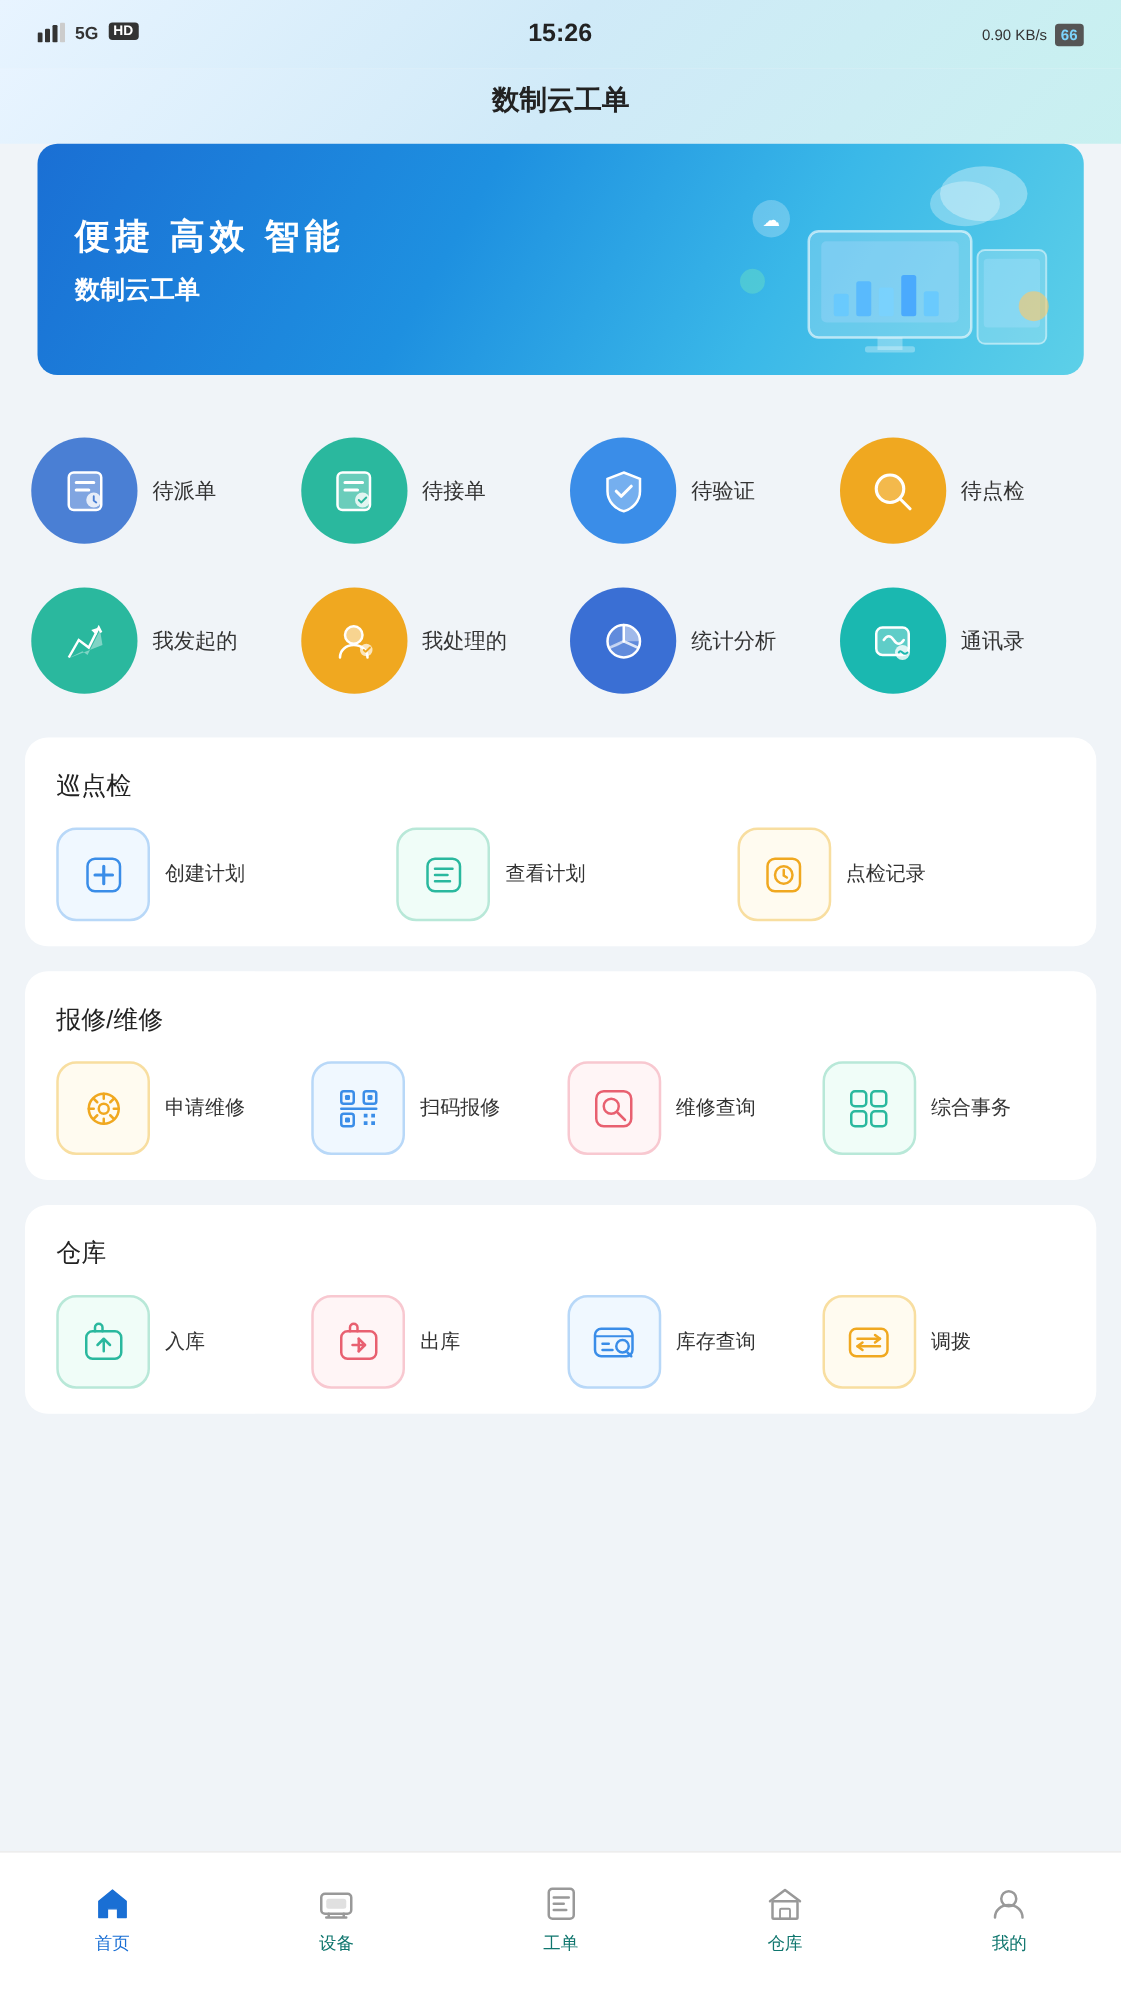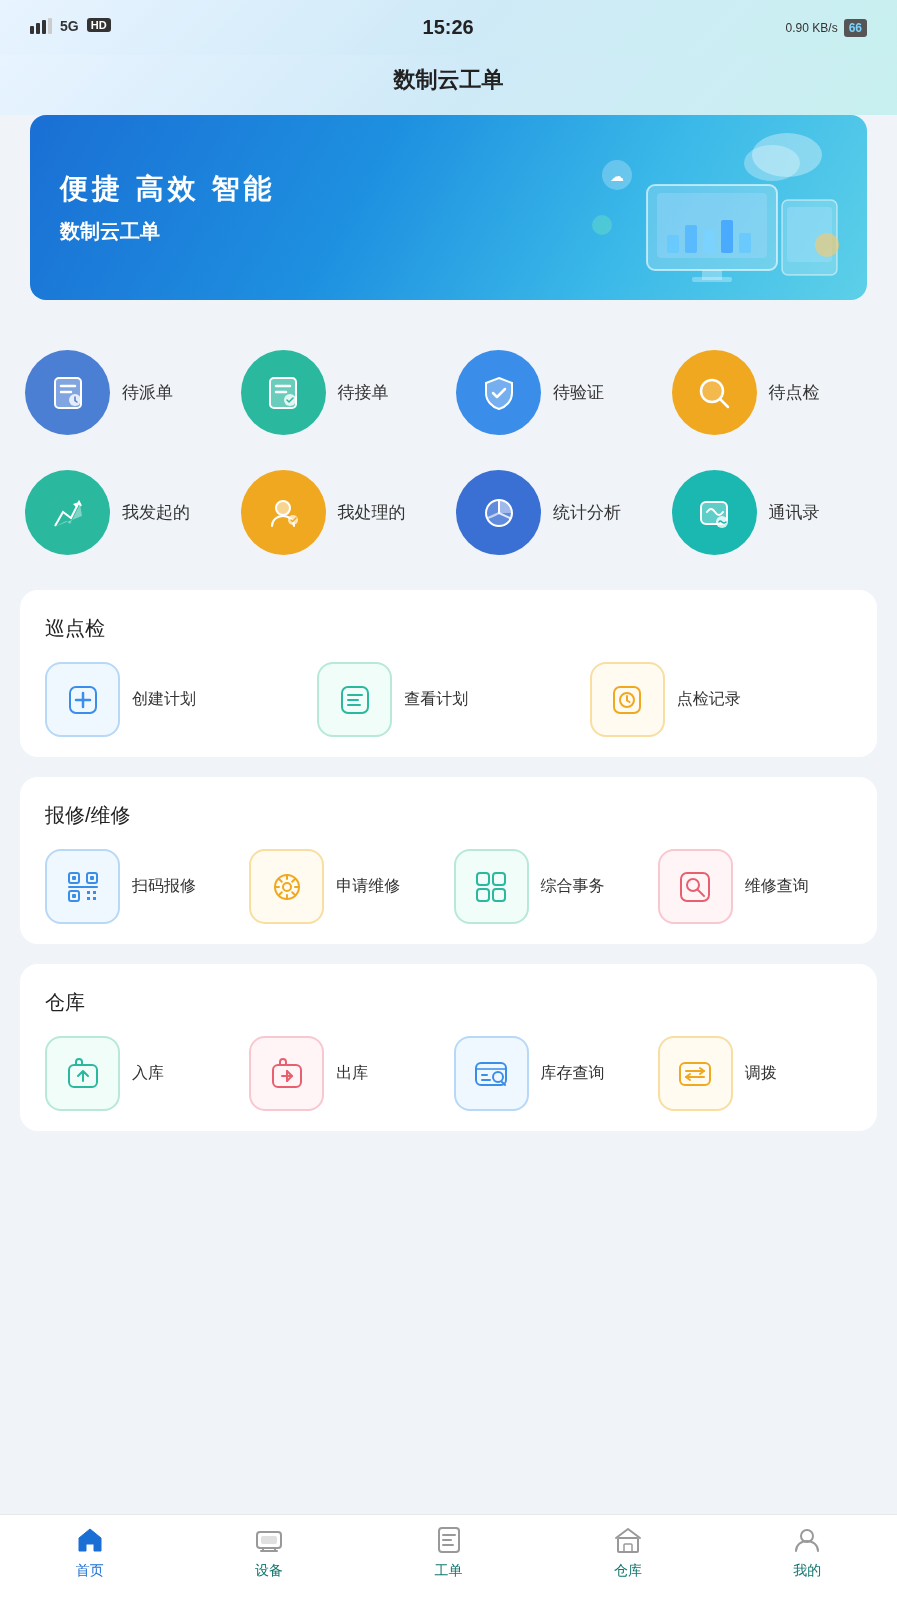--- a/index.html
+++ b/index.html
@@ -177,21 +177,21 @@
       color: #333;
       font-weight: 500;
     }
 
     
     .bottom-nav {
       position: fixed;
       bottom: 0;
       left: 0;
       width: 897px;
-      height: 83px;
+      height: 116px;
       background: white;
       border-top: 1px solid #e8e8e8;
       display: flex;
       align-items: center;
       justify-content: space-around;
       padding-bottom: 10px;
     }
     .nav-item {
       display: flex;
       flex-direction: column;
@@ -423,68 +423,68 @@
         <span class="section-item-label">点检记录</span>
       </div>
     </div>
   </div>
 
   <div class="section-card">
     <div class="section-title">报修/维修</div>
     <div class="section-grid">
 
       <div class="section-item">
+        <div class="section-icon-box" style="border-color:#f8dea0;background:#fffbf0;">
+          <svg viewBox="0 0 38 38" fill="none" xmlns="http://www.w3.org/2000/svg">
+            <circle cx="19" cy="19" r="12" stroke="#f0a820" stroke-width="2" fill="none"></circle>
+            <circle cx="19" cy="19" r="4" stroke="#f0a820" stroke-width="2" fill="none"></circle>
+            <path d="M19 7v4M19 27v4M7 19h4M27 19h4" stroke="#f0a820" stroke-width="2" stroke-linecap="round"></path>
+            <path d="M11 11l2.8 2.8M24.2 24.2l2.8 2.8M11 27l2.8-2.8M24.2 13.8l2.8-2.8" stroke="#f0a820" stroke-width="2" stroke-linecap="round"></path>
+          </svg>
+        </div>
+        <span class="section-item-label">申请维修</span>
+      </div>
+
+      <div class="section-item">
         <div class="section-icon-box" style="border-color:#b8d8f8;background:#f0f8ff;">
           <svg viewBox="0 0 38 38" fill="none" xmlns="http://www.w3.org/2000/svg">
             <rect x="5" y="5" width="10" height="10" rx="2" stroke="#3a8de8" stroke-width="2" fill="none"></rect>
             <rect x="23" y="5" width="10" height="10" rx="2" stroke="#3a8de8" stroke-width="2" fill="none"></rect>
             <rect x="5" y="23" width="10" height="10" rx="2" stroke="#3a8de8" stroke-width="2" fill="none"></rect>
             <rect x="8" y="8" width="4" height="4" fill="#3a8de8" rx="1"></rect>
             <rect x="26" y="8" width="4" height="4" fill="#3a8de8" rx="1"></rect>
             <rect x="8" y="26" width="4" height="4" fill="#3a8de8" rx="1"></rect>
             <path d="M23 23h3v3h-3zM29 23h3v3h-3zM23 29h3v3h-3zM29 29h3v3h-3z" fill="#3a8de8"></path>
             <path d="M5 19h28" stroke="#3a8de8" stroke-width="2" stroke-linecap="round"></path>
           </svg>
         </div>
         <span class="section-item-label">扫码报修</span>
       </div>
 
       <div class="section-item">
-        <div class="section-icon-box" style="border-color:#f8dea0;background:#fffbf0;">
-          <svg viewBox="0 0 38 38" fill="none" xmlns="http://www.w3.org/2000/svg">
-            <circle cx="19" cy="19" r="12" stroke="#f0a820" stroke-width="2" fill="none"></circle>
-            <circle cx="19" cy="19" r="4" stroke="#f0a820" stroke-width="2" fill="none"></circle>
-            <path d="M19 7v4M19 27v4M7 19h4M27 19h4" stroke="#f0a820" stroke-width="2" stroke-linecap="round"></path>
-            <path d="M11 11l2.8 2.8M24.2 24.2l2.8 2.8M11 27l2.8-2.8M24.2 13.8l2.8-2.8" stroke="#f0a820" stroke-width="2" stroke-linecap="round"></path>
-          </svg>
-        </div>
-        <span class="section-item-label">申请维修</span>
+        <div class="section-icon-box" style="border-color:#f8c8d0;background:#fff5f6;">
+          <svg viewBox="0 0 38 38" fill="none" xmlns="http://www.w3.org/2000/svg">
+            <rect x="5" y="5" width="28" height="28" rx="6" fill="none" stroke="#e86070" stroke-width="2"></rect>
+            <circle cx="17" cy="17" r="6" stroke="#e86070" stroke-width="2" fill="none"></circle>
+            <path d="M22 22l6 6" stroke="#e86070" stroke-width="2" stroke-linecap="round"></path>
+          </svg>
+        </div>
+        <span class="section-item-label">维修查询</span>
       </div>
 
       <div class="section-item">
         <div class="section-icon-box" style="border-color:#b8e8d8;background:#f0fdf8;">
           <svg viewBox="0 0 38 38" fill="none" xmlns="http://www.w3.org/2000/svg">
             <rect x="5" y="5" width="12" height="12" rx="3" fill="none" stroke="#2ab89e" stroke-width="2"></rect>
             <rect x="21" y="5" width="12" height="12" rx="3" fill="none" stroke="#2ab89e" stroke-width="2"></rect>
             <rect x="5" y="21" width="12" height="12" rx="3" fill="none" stroke="#2ab89e" stroke-width="2"></rect>
             <rect x="21" y="21" width="12" height="12" rx="3" fill="none" stroke="#2ab89e" stroke-width="2"></rect>
           </svg>
         </div>
         <span class="section-item-label">综合事务</span>
-      </div>
-
-      <div class="section-item">
-        <div class="section-icon-box" style="border-color:#f8c8d0;background:#fff5f6;">
-          <svg viewBox="0 0 38 38" fill="none" xmlns="http://www.w3.org/2000/svg">
-            <rect x="5" y="5" width="28" height="28" rx="6" fill="none" stroke="#e86070" stroke-width="2"></rect>
-            <circle cx="17" cy="17" r="6" stroke="#e86070" stroke-width="2" fill="none"></circle>
-            <path d="M22 22l6 6" stroke="#e86070" stroke-width="2" stroke-linecap="round"></path>
-          </svg>
-        </div>
-        <span class="section-item-label">维修查询</span>
       </div>
     </div>
   </div>
 
   <div class="section-card">
     <div class="section-title">仓库</div>
     <div class="section-grid">
 
       <div class="section-item">
         <div class="section-icon-box" style="border-color:#b8e8d8;background:#f0fdf8;">

